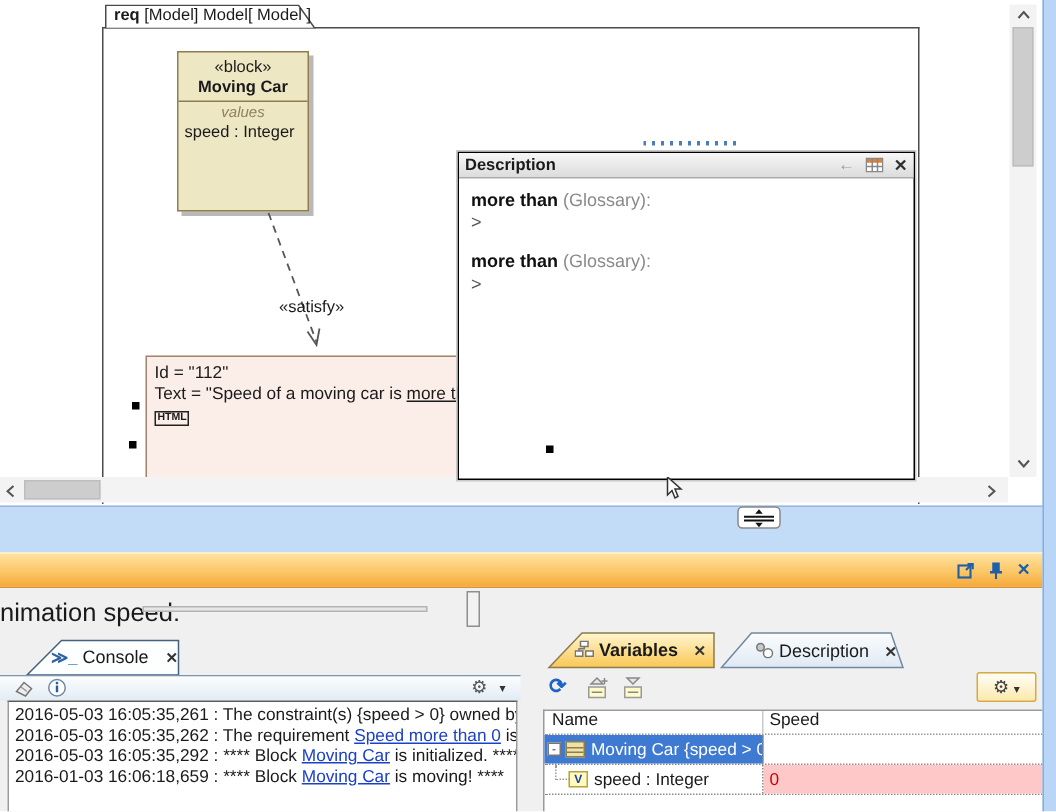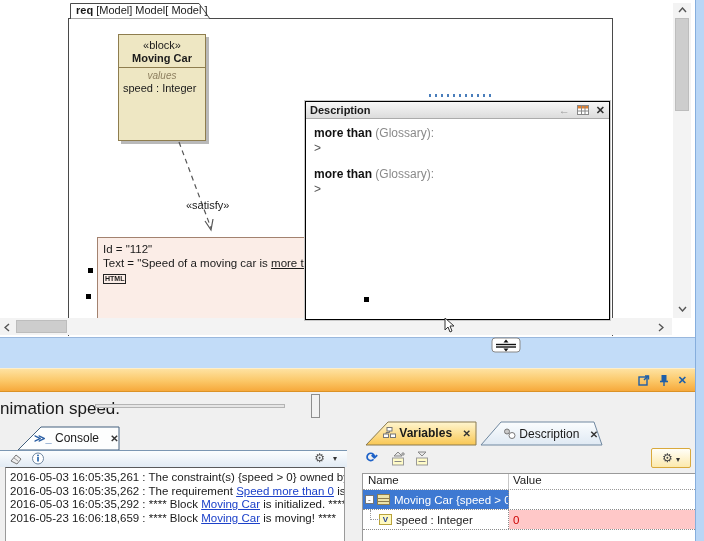--- a/index.html
+++ b/index.html
@@ -264,21 +264,21 @@
         <circle cx="7" cy="3.4" r="0.9" fill="#1E5FA8"></circle>
       </svg>
       <span class="gear">⚙</span>
       <span class="drop">▾</span>
     </div>
 
     <div class="console-log">
       <div><span>2016-05-03 16:05:35,261 : The constraint(s) {speed &gt; 0} owned by</span><span class="log-link"></span><span></span></div>
       <div><span>2016-05-03 16:05:35,262 : The requirement </span><span class="log-link">Speed more than 0</span><span> is no</span></div>
       <div><span>2016-05-03 16:05:35,292 : **** Block </span><span class="log-link">Moving Car</span><span> is initialized. ****</span></div>
-      <div><span>2016-05-23 16:06:18,659 : **** Block </span><span class="log-link">Moving Car</span><span> is moving! ****</span></div>
+      <div><span>2016-01-03 16:06:18,659 : **** Block </span><span class="log-link">Moving Car</span><span> is moving! ****</span></div>
     </div>
 
     <svg class="vars-tab-svg" width="116" height="26">
       <defs>
           <linearGradient id="gold" x1="0" y1="0" x2="0" y2="1">
         <stop offset="0" stop-color="#FFF6D0"></stop>
             <stop offset="1" stop-color="#F9C753"></stop>
           </linearGradient>
         </defs>
       <polygon points="3,25 25,2 113,2 113,25" fill="url(#gold)" stroke="#8a7b50"></polygon>
@@ -327,21 +327,21 @@
       </svg>
       <div class="gear-btn">
         <span class="g">⚙</span>
         <span class="d">▾</span>
       </div>
     </div>
 
     <div class="vars-table">
       <div class="vt-head">
         <div class="vt-col1">Name</div>
-        <div class="vt-col2">Value</div>
+        <div class="vt-col2">Speed</div>
       </div>
       <div class="vt-row row-sel">
         <div class="c1">
           <div class="expander">-</div>
           <div class="block-ic"></div>
           <span style="white-space:nowrap;overflow:hidden;">Moving Car {speed &gt; 0}</span>
         </div>
       </div>
       <div class="vt-row">
         <div class="c1">

